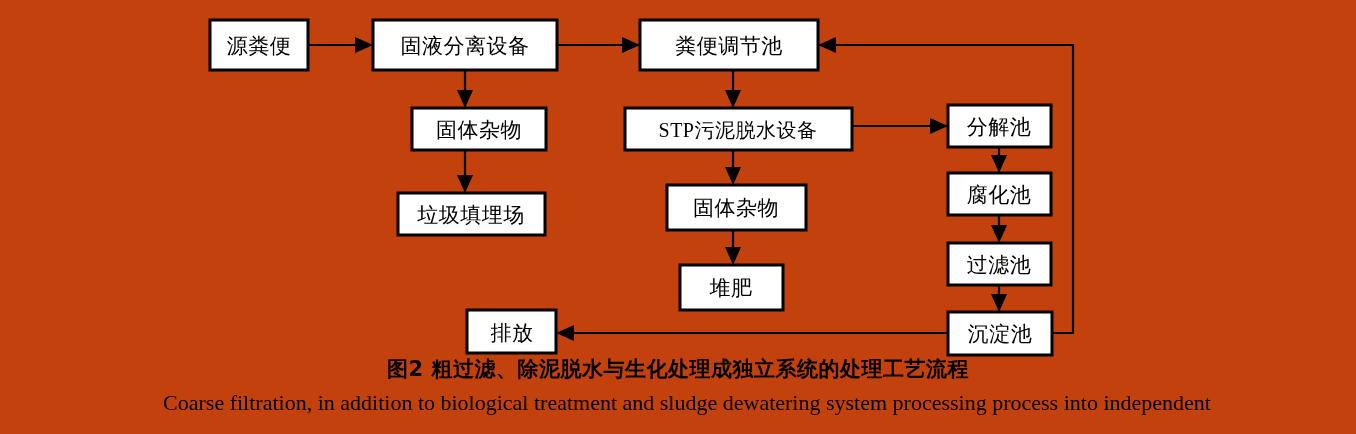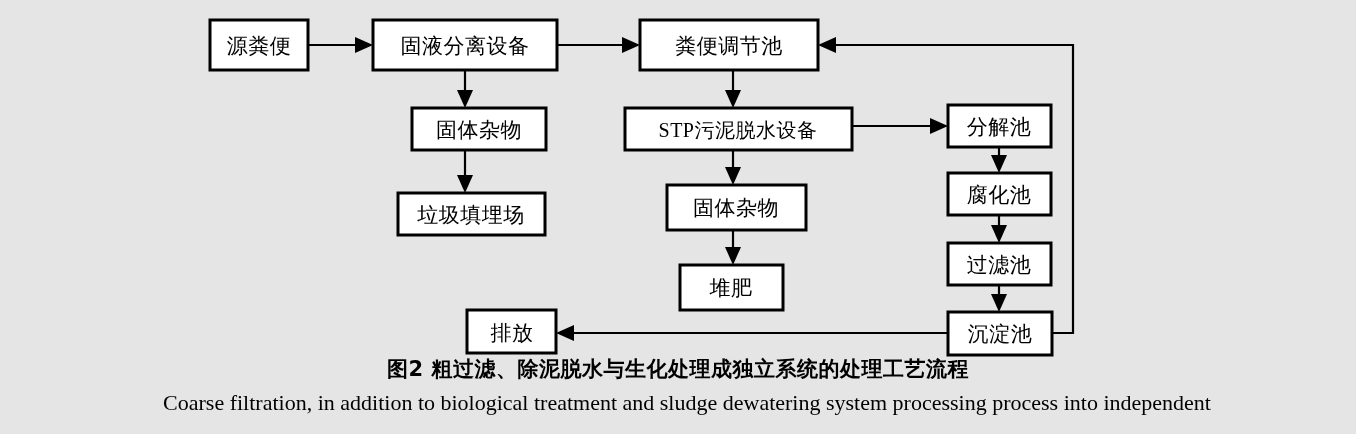--- a/index.html
+++ b/index.html
@@ -11,21 +11,21 @@
     width: 1356px;
     height: 434px;
     font-family: "Liberation Serif", "DejaVu Serif", serif;
     color: #000000;
     overflow: hidden;
   }
   #page {
     position: relative;
     width: 1356px;
     height: 434px;
-    background: #e5e5e5;
+    background: #c2410c;
   }
   #flow-svg {
     position: absolute;
     left: 0;
     top: 0;
     width: 1356px;
     height: 370px;
     display: block;
   }
   .node-rect {

